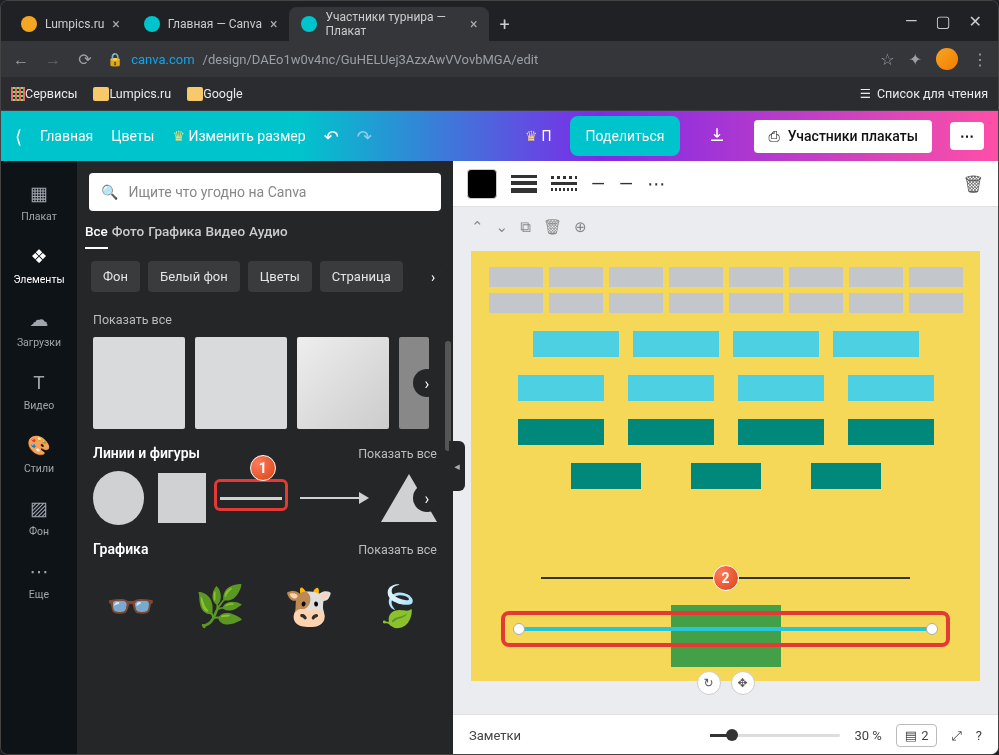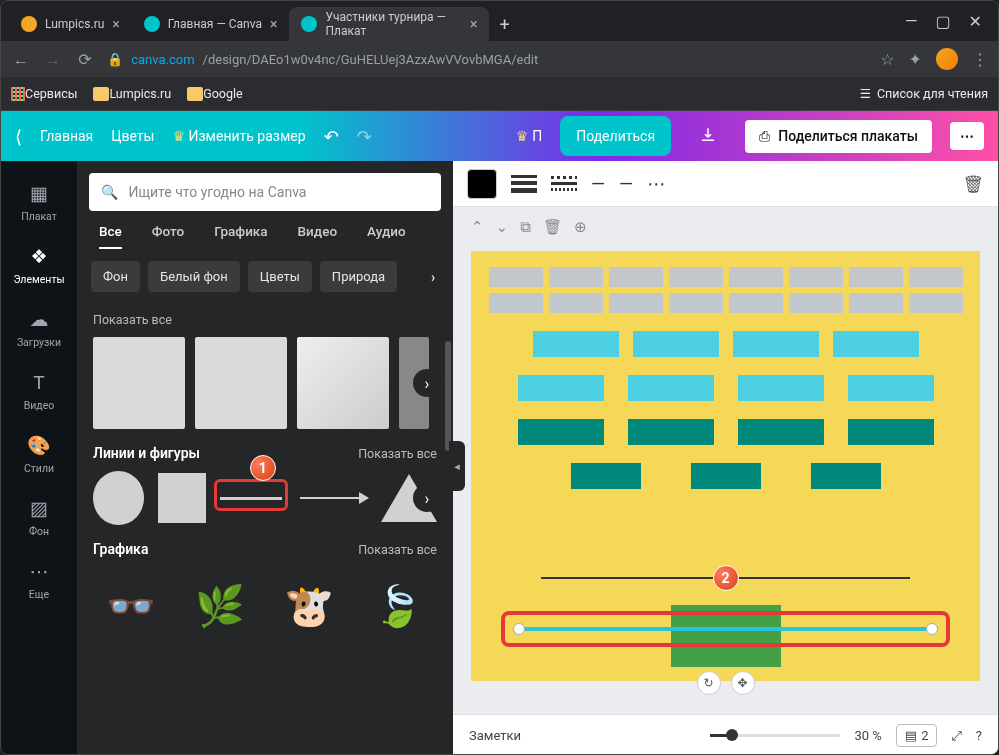--- a/index.html
+++ b/index.html
@@ -33,21 +33,21 @@
 .moreBtn{background:#fff;color:#111;padding:6px 10px;border-radius:4px;font-weight:700}
 .pro{display:flex;align-items:center;gap:4px}
 .workspace{display:flex;height:595px}
 .rail{width:76px;background:#0e1318;display:flex;flex-direction:column;align-items:center;padding-top:10px;color:#a0a6ad;font-size:10.5px}
 .railitem{display:flex;flex-direction:column;align-items:center;gap:5px;padding:11px 0;width:100%;cursor:pointer}
 .railitem.active{color:#fff}
 .railitem .ico{font-size:19px}
 .panel{width:376px;background:#252627;display:flex;flex-direction:column;position:relative}
 .searchwrap{padding:12px}
 .searchbox{background:#fff;border-radius:4px;height:38px;display:flex;align-items:center;padding:0 12px;gap:10px;color:#888;font-size:14px}
-.filtertabs{display:flex;gap:30px;padding:0 22px;color:#ccc;font-size:13.5px;font-weight:500}
+.filtertabs{display:flex;gap:4px;padding:0 8px;color:#ccc;font-size:13.5px;font-weight:500}
 .filtertabs .ft{padding-bottom:8px}
 .filtertabs .ft.active{color:#fff;border-bottom:2px solid #fff}
 .chips{display:flex;gap:8px;padding:12px 14px;align-items:center;position:relative}
 .chip{background:#3a3b3c;color:#e5e5e5;padding:8px 12px;border-radius:4px;font-size:13px}
 .chipArrow{position:absolute;right:6px;top:50%;transform:translateY(-50%);background:#252627;color:#fff;width:28px;height:28px;display:flex;align-items:center;justify-content:center;border-radius:50%;font-size:14px}
 .section{padding:8px 16px}
 .section h4{color:#fff;font-size:14px;font-weight:600;display:flex;justify-content:space-between;align-items:center}
 .section h4 .showall{color:#bbb;font-size:12.5px;font-weight:400}
 .thumbs{display:flex;gap:10px;margin-top:10px;position:relative}
 .thumb{width:92px;height:92px;background:#d8dadc;border-radius:2px;flex-shrink:0}
@@ -176,21 +176,21 @@
   <span class="pro">
       <span style="color:#ffd966">♛</span>
       <span>П</span>
     </span>
   <span class="shareBtn">Поделиться</span>
   <span class="dlBtn"><svg width="18" height="18" viewBox="0 0 24 24" fill="none" stroke="#fff" stroke-width="2">
         <path d="M12 3v12m0 0l-4-4m4 4l4-4M4 19h16"></path>
       </svg></span>
   <span class="printBtn">
       <span>⎙</span>
-      <span>Поделиться плакаты</span>
+      <span>Участники плакаты</span>
     </span>
   <span class="moreBtn">⋯</span>
 </div>
 
 <div class="workspace">
   <div class="rail">
     <div class="railitem">
         <span class="ico">▦</span>
         <span>Плакат</span>
       </div>
@@ -231,21 +231,21 @@
       <span class="ft active">Все</span>
       <span class="ft">Фото</span>
       <span class="ft">Графика</span>
       <span class="ft">Видео</span>
       <span class="ft">Аудио</span>
     </div>
     <div class="chips">
       <span class="chip">Фон</span>
       <span class="chip">Белый фон</span>
       <span class="chip">Цветы</span>
-      <span class="chip">Природа</span>
+      <span class="chip">Страница</span>
       <span class="chipArrow">›</span>
     </div>
     <div class="section">
       <h4>
           <span class="showall">Показать все</span>
         </h4>
       <div class="thumbs">
         <div class="thumb"></div>
         <div class="thumb"></div>
         <div class="thumb marble"></div>

